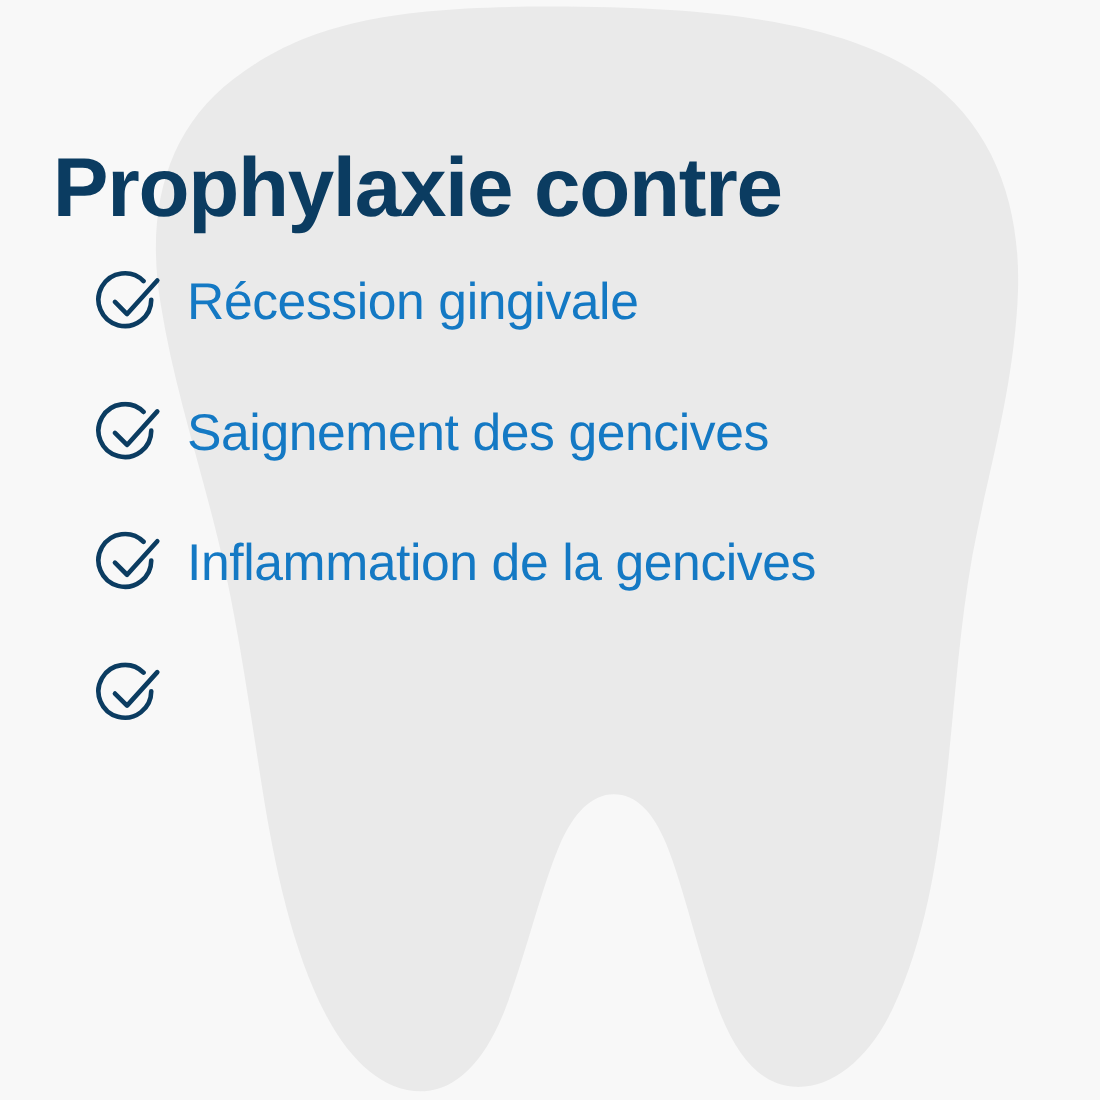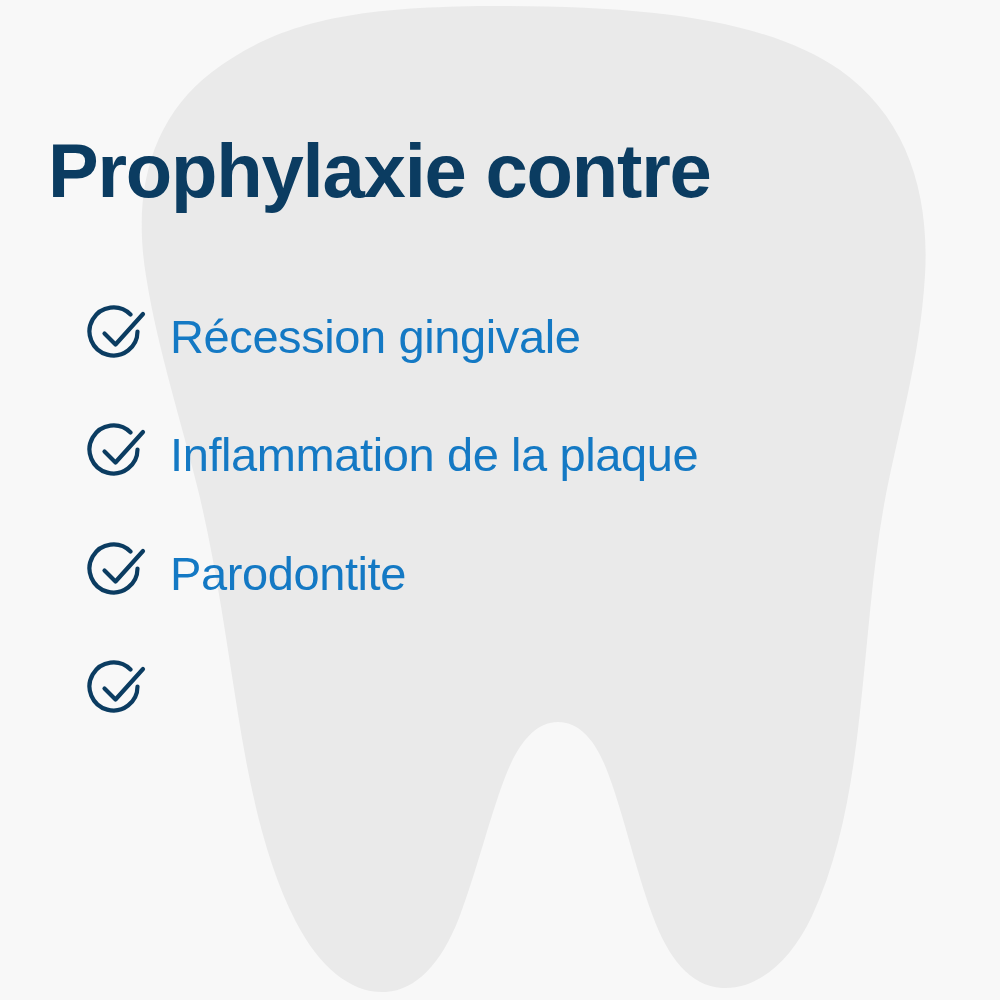--- a/index.html
+++ b/index.html
@@ -57,21 +57,21 @@
     position: absolute;
     left: 0;
     top: 246px;
     width: 1000px;
   }
 
   .check-row {
     position: relative;
     height: 118.6px;
     display: flex;
-    align-items: flex-end;
+    align-items: flex-start;
     padding-left: 86px;
     box-sizing: border-box;
   }
 
   .check-icon {
     flex: 0 0 auto;
     width: 66px;
     height: 60px;
     display: block;
     margin-right: 18px;
@@ -121,36 +121,36 @@
     <div id="checklist">
 
       <div class="check-row">
         <svg class="check-icon" viewBox="0 0 66 60" xmlns="http://www.w3.org/2000/svg" aria-hidden="true">
           <path d="M 44.5 9.5 A 24 24 0 1 0 51.5 26.5" fill="none" stroke="#0b3c61" stroke-width="4.2" stroke-linecap="round"></path>
           <path d="M 18.5 28.5 L 29.5 39.5 L 57 9" fill="none" stroke="#0b3c61" stroke-width="4.2" stroke-linecap="round" stroke-linejoin="round"></path>
         </svg>
         <span class="check-label">Récession gingivale</span>
       </div>
 
-
       <div class="check-row">
         <svg class="check-icon" viewBox="0 0 66 60" xmlns="http://www.w3.org/2000/svg" aria-hidden="true">
           <path d="M 44.5 9.5 A 24 24 0 1 0 51.5 26.5" fill="none" stroke="#0b3c61" stroke-width="4.2" stroke-linecap="round"></path>
           <path d="M 18.5 28.5 L 29.5 39.5 L 57 9" fill="none" stroke="#0b3c61" stroke-width="4.2" stroke-linecap="round" stroke-linejoin="round"></path>
         </svg>
-        <span class="check-label">Inflammation de la plaque</span>
+        <span class="check-label">Saignement des gencives</span>
       </div>
 
       <div class="check-row">
         <svg class="check-icon" viewBox="0 0 66 60" xmlns="http://www.w3.org/2000/svg" aria-hidden="true">
           <path d="M 44.5 9.5 A 24 24 0 1 0 51.5 26.5" fill="none" stroke="#0b3c61" stroke-width="4.2" stroke-linecap="round"></path>
           <path d="M 18.5 28.5 L 29.5 39.5 L 57 9" fill="none" stroke="#0b3c61" stroke-width="4.2" stroke-linecap="round" stroke-linejoin="round"></path>
         </svg>
-        <span class="check-label">Parodontite</span>
+        <span class="check-label">Inflammation de la gencives</span>
       </div>
+
 
       <div class="check-row">
         <svg class="check-icon" viewBox="0 0 66 60" xmlns="http://www.w3.org/2000/svg" aria-hidden="true">
           <path d="M 44.5 9.5 A 24 24 0 1 0 51.5 26.5" fill="none" stroke="#0b3c61" stroke-width="4.2" stroke-linecap="round"></path>
           <path d="M 18.5 28.5 L 29.5 39.5 L 57 9" fill="none" stroke="#0b3c61" stroke-width="4.2" stroke-linecap="round" stroke-linejoin="round"></path>
         </svg>
       </div>
 
 
     </div>

